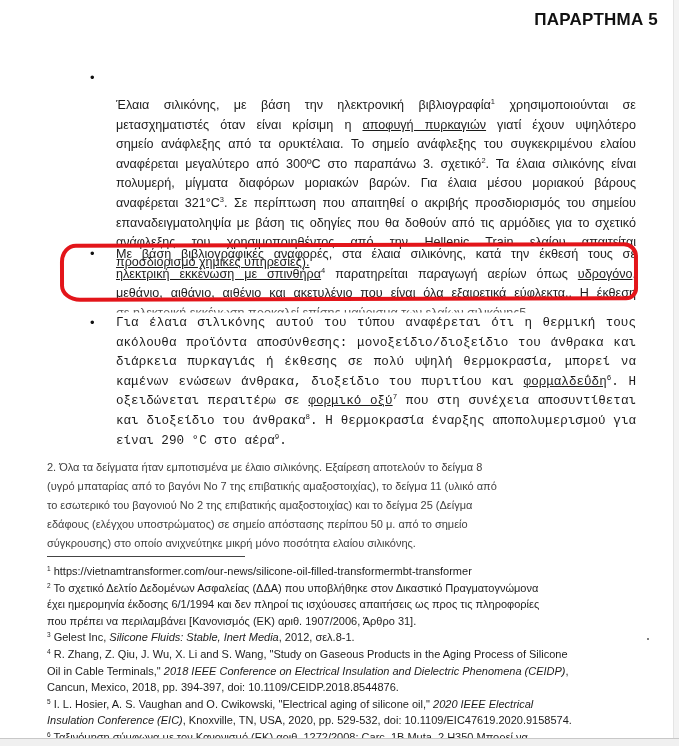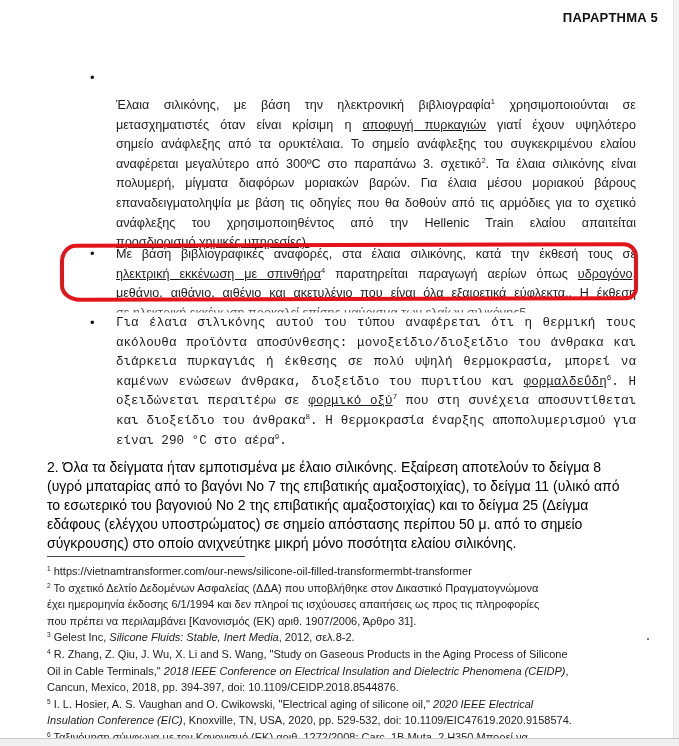--- a/index.html
+++ b/index.html
@@ -15,41 +15,41 @@
     }
     .right-gutter {
       position: absolute; left: 674px; top: 0; width: 5px; height: 738px; background: #f3f3f3;
     }
     .bottom-band {
       position: absolute; left: 0; top: 738px; width: 679px; height: 8px;
       background: #f0f0f0; border-top: 1px solid #c8c8c8;
     }
     .annex-title {
       position: absolute; right: 15px; top: 10px;
-      font-weight: bold; font-size: 13px; letter-spacing: 0.2px; color: #111;
+      font-weight: bold; font-size: 17px; letter-spacing: 0.2px; color: #111;
     }
     .bullet {
       position: absolute; left: 90px; font-size: 13px; color: #111;
     }
     .blk {
       position: absolute; left: 116px; width: 520px;
       font-size: 12.6px; line-height: 19.6px; color: #1c1c1c;
     }
     .line { display: block; white-space: nowrap; }
     .just { text-align: justify; text-align-last: justify; display: block; white-space: normal; height: 19.6px; overflow: hidden; }
     u { text-decoration: underline; text-underline-offset: 1px; }
     sup { font-size: 7.5px; line-height: 0; vertical-align: 5px; }
     .obscured {
       display: block; height: 19.6px; overflow: hidden; color: #555;
       white-space: nowrap; font-size: 12.6px;
       clip-path: inset(0 0 55% 0);
     }
     .para2 {
       position: absolute; left: 47px; top: 458px; width: 560px;
-      font-size: 14px; line-height: 19px; color: #000000;
+      font-size: 11px; line-height: 19px; color: #404040;
     }
     .fn-rule {
       position: absolute; left: 47px; top: 556px; width: 198px; height: 0;
       border-top: 1px solid #444;
     }
     .footnotes {
       position: absolute; left: 47px; top: 563px; width: 600px;
       font-size: 11px; line-height: 16.6px; color: #1c1c1c;
     }
     .footnotes .fn { display: block; }
@@ -72,20 +72,21 @@
 
   <div class="annex-title">ΠΑΡΑΡΤΗΜΑ 5</div>
 
   <span class="bullet" style="top:70px;">•</span>
   <div class="blk" style="top:82px;margin-top:14px;">
     <span class="just"><span>Έλαια σιλικόνης, με βάση την ηλεκτρονική βιβλιογραφία</span><sup>1</sup><span> χρησιμοποιούνται σε</span></span>
     <span class="just"><span>μετασχηματιστές όταν είναι κρίσιμη η </span><u>αποφυγή πυρκαγιών</u><span> γιατί έχουν υψηλότερο</span></span>
     <span class="just">σημείο ανάφλεξης από τα ορυκτέλαια. Το σημείο ανάφλεξης του συγκεκριμένου ελαίου</span>
     <span class="just"><span>αναφέρεται μεγαλύτερο από 300ºC στο παραπάνω 3. σχετικό</span><sup>2</sup><span>. Τα έλαια σιλικόνης είναι</span></span>
     <span class="just">πολυμερή, μίγματα διαφόρων μοριακών βαρών. Για έλαια μέσου μοριακού βάρους</span>
+    <span class="just"><span>αναφέρεται 321°C</span><sup>3</sup><span>. Σε περίπτωση που απαιτηθεί ο ακριβής προσδιορισμός του σημείου</span></span>
     <span class="just">επαναδειγματοληψία με βάση τις οδηγίες που θα δοθούν από τις αρμόδιες για το σχετικό</span>
     <span class="just">ανάφλεξης του χρησιμοποιηθέντος από την Hellenic Train ελαίου απαιτείται</span>
     <span class="line"><u>προσδιορισμό χημικές υπηρεσίες).</u></span>
   </div>
 
   <span class="bullet" style="top:246px;">•</span>
   <div class="blk" style="top:245px;">
     <span class="just">Με βάση βιβλιογραφικές αναφορές, στα έλαια σιλικόνης, κατά την έκθεσή τους σε</span>
     <span class="just"><u>ηλεκτρική εκκένωση με σπινθήρα</u><sup>4</sup><span>  παρατηρείται παραγωγή αερίων όπως </span><u>υδρογόνο</u><span>,</span></span>
     <span class="just"><u>μεθάνιο</u><span>, </span><u>αιθάνιο</u><span>, </span><u>αιθένιο</u><span> και </span><u>ακετυλένιο</u><span> που είναι όλα εξαιρετικά εύφλεκτα.. Η έκθεση</span></span>
@@ -117,21 +118,21 @@
   <div class="footnotes">
     <span class="fn">
       <span class="fl"><sup>1</sup><span> https://vietnamtransformer.com/our-news/silicone-oil-filled-transformermbt-transformer</span></span>
     </span>
     <span class="fn">
       <span class="fl"><sup>2</sup><span> Το σχετικό Δελτίο Δεδομένων Ασφαλείας (ΔΔΑ) που υποβλήθηκε στον Δικαστικό Πραγματογνώμονα</span></span>
       <span class="fl">έχει ημερομηνία έκδοσης 6/1/1994 και δεν πληροί τις ισχύουσες απαιτήσεις ως προς τις πληροφορίες</span>
       <span class="fl">που πρέπει να περιλαμβάνει [Κανονισμός (ΕΚ) αριθ. 1907/2006, Άρθρο 31].</span>
     </span>
     <span class="fn">
-      <span class="fl"><sup>3</sup><span> Gelest Inc, </span><i>Silicone Fluids: Stable, Inert Media</i><span>, 2012, σελ.8-2.</span></span>
+      <span class="fl"><sup>3</sup><span> Gelest Inc, </span><i>Silicone Fluids: Stable, Inert Media</i><span>, 2012, σελ.8-1.</span></span>
     </span>
     <span class="fn">
       <span class="fl"><sup>4</sup><span> R. Zhang, Z. Qiu, J. Wu, X. Li and S. Wang, "Study on Gaseous Products in the Aging Process of Silicone</span></span>
       <span class="fl"><span>Oil in Cable Terminals," </span><i>2018 IEEE Conference on Electrical Insulation and Dielectric Phenomena (CEIDP)</i><span>,</span></span>
       <span class="fl">Cancun, Mexico, 2018, pp. 394-397, doi: 10.1109/CEIDP.2018.8544876.</span>
     </span>
     <span class="fn">
       <span class="fl"><sup>5</sup><span> I. L. Hosier, A. S. Vaughan and O. Cwikowski, "Electrical aging of silicone oil," </span><i>2020 IEEE Electrical</i></span>
       <span class="fl"><i>Insulation Conference (EIC)</i><span>, Knoxville, TN, USA, 2020, pp. 529-532, doi: 10.1109/EIC47619.2020.9158574.</span></span>
     </span>

